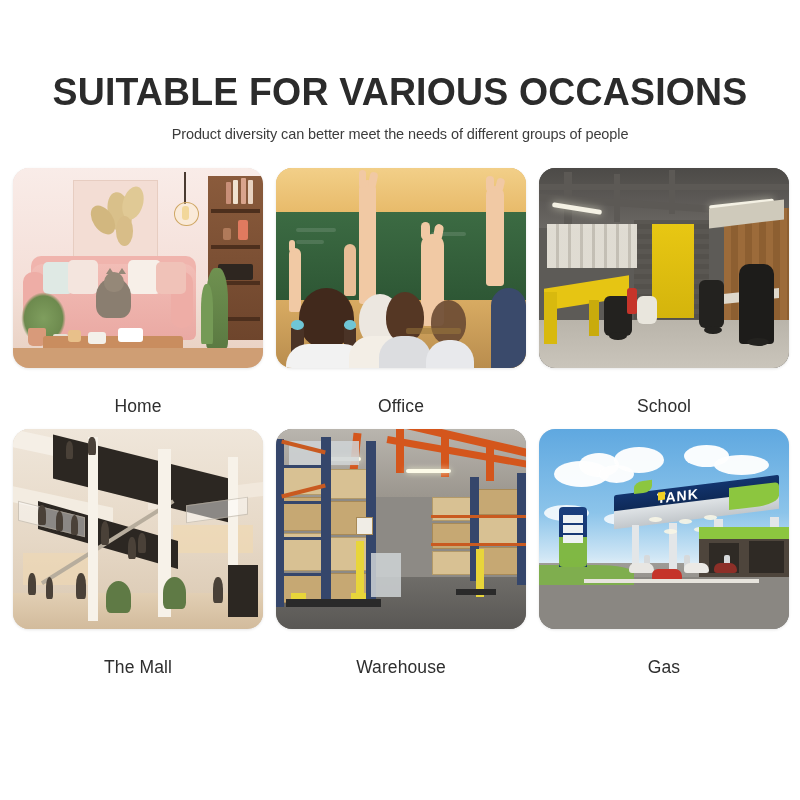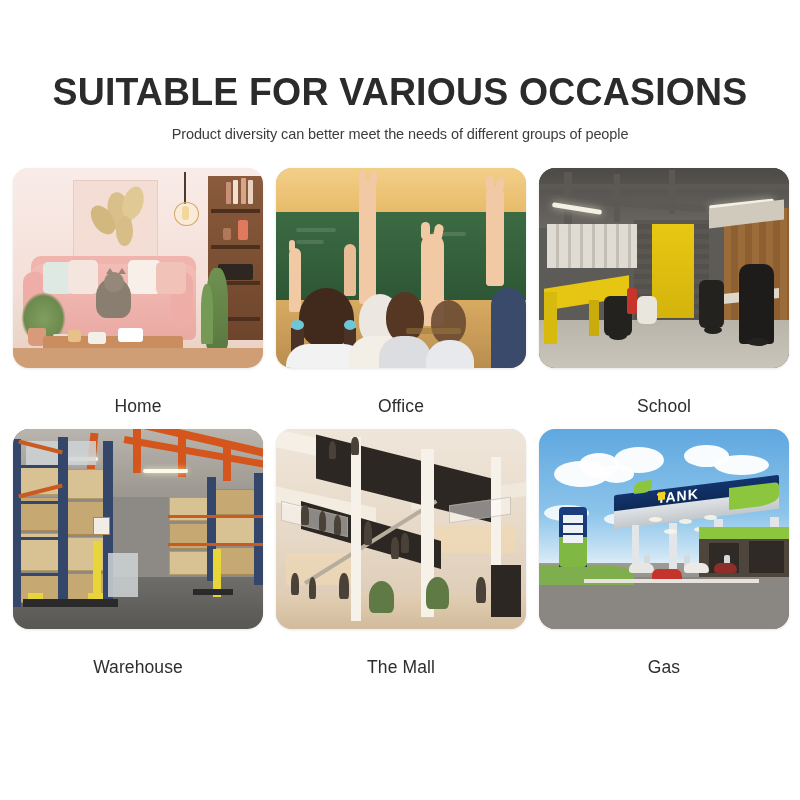--- a/index.html
+++ b/index.html
@@ -314,78 +314,20 @@
           <div class="chair" style="right:8%;top:85%;width:9%;height:4%;border-radius:50%"></div>
           <div class="fire"></div>
           <div class="chair" style="left:39%;top:64%;width:8%;height:14%;background:#e9e6dd"></div>
         </div>
       </div>
       <div class="caption">School</div>
     </div>
 
     <div class="cell">
       <div class="card">
-        <div class="scene wh">
-          <div class="roof"></div>
-          <div class="truss" style="left:42%;top:2%;width:62%;height:4%;transform:rotate(13deg)"></div>
-          <div class="truss" style="left:44%;top:10%;width:60%;height:3.5%;transform:rotate(10deg)"></div>
-          <div class="truss" style="left:48%;top:0;width:3%;height:22%"></div>
-          <div class="truss" style="left:66%;top:4%;width:3%;height:20%"></div>
-          <div class="truss" style="left:84%;top:8%;width:3%;height:18%"></div>
-          <div class="truss" style="left:30%;top:2%;width:3%;height:24%;transform:rotate(6deg)"></div>
-          <div class="lite" style="left:52%;top:20%;width:18%;height:2%"></div>
-          <div class="lite" style="left:20%;top:14%;width:14%;height:2%"></div>
-          <div class="floor"></div>
-
-          <div class="boxL" style="left:0;top:18%;width:18%;height:14%"></div>
-          <div class="box" style="left:0;top:34%;width:18%;height:16%"></div>
-          <div class="boxL" style="left:0;top:52%;width:18%;height:18%"></div>
-          <div class="box" style="left:0;top:72%;width:18%;height:14%"></div>
-          <div class="boxL" style="left:20%;top:20%;width:16%;height:14%"></div>
-          <div class="box" style="left:20%;top:36%;width:16%;height:16%"></div>
-          <div class="boxL" style="left:20%;top:54%;width:16%;height:16%"></div>
-          <div class="box" style="left:20%;top:72%;width:16%;height:14%"></div>
-          <div class="wrap" style="left:5%;top:6%;width:28%;height:12%"></div>
-
-          <div class="rack" style="left:18%;top:4%;width:4%;height:84%"></div>
-          <div class="rack" style="left:36%;top:6%;width:4%;height:82%"></div>
-          <div class="rack" style="left:0;top:5%;width:3%;height:84%"></div>
-          <div class="rackO" style="left:2%;top:8%;width:18%;height:2%;transform:rotate(14deg)"></div>
-          <div class="rackO" style="left:2%;top:30%;width:18%;height:2%;transform:rotate(-14deg)"></div>
-          <div class="rack" style="left:0;top:18%;width:20%;height:1.6%"></div>
-          <div class="rack" style="left:0;top:36%;width:20%;height:1.6%"></div>
-          <div class="rack" style="left:0;top:54%;width:20%;height:1.6%"></div>
-          <div class="rack" style="left:0;top:72%;width:20%;height:1.6%"></div>
-
-          <div class="box" style="right:0;top:30%;width:20%;height:12%"></div>
-          <div class="boxL" style="right:0;top:44%;width:20%;height:13%"></div>
-          <div class="box" style="right:0;top:59%;width:20%;height:13%"></div>
-          <div class="boxL" style="right:21%;top:34%;width:16%;height:11%"></div>
-          <div class="box" style="right:21%;top:47%;width:16%;height:12%"></div>
-          <div class="boxL" style="right:21%;top:61%;width:16%;height:11%"></div>
-          <div class="rack" style="right:19%;top:24%;width:3.5%;height:52%"></div>
-          <div class="rack" style="right:0;top:22%;width:3.5%;height:56%"></div>
-          <div class="rackO" style="right:0;top:43%;width:38%;height:1.6%"></div>
-          <div class="rackO" style="right:0;top:57%;width:38%;height:1.6%"></div>
-
-          <div class="yellow" style="left:32%;top:56%;width:3%;height:30%"></div>
-          <div class="yellow" style="right:17%;top:60%;width:3%;height:24%"></div>
-          <div class="yellow" style="left:6%;top:82%;width:6%;height:4%"></div>
-          <div class="yellow" style="left:30%;top:82%;width:6%;height:4%"></div>
-          <div class="pallet" style="left:4%;top:85%;width:38%;height:4%"></div>
-          <div class="pallet" style="right:12%;top:80%;width:16%;height:3%"></div>
-          <div class="wrap" style="left:38%;top:62%;width:12%;height:22%"></div>
-          <div class="box" style="left:32%;top:44%;width:6%;height:8%;background:#f0ede6"></div>
-        </div>
-      </div>
-      <div class="caption">Warehouse</div>
-    </div>
-
-    <div class="cell">
-      <div class="card">
         <div class="scene mall">
           <div class="bg"></div>
           <div class="slabA"></div>
           <div class="slabB"></div>
           <div class="slabC"></div>
           <div class="floorB"></div>
           <div class="shopL" style="right:4%;top:48%;width:32%;height:14%;opacity:.7"></div>
           <div class="shopL" style="left:4%;top:62%;width:26%;height:16%;opacity:.6"></div>
           <div class="dark" style="left:16%;top:14%;width:72%;height:22%;transform:skewY(14deg)"></div>
           <div class="dark" style="left:10%;top:46%;width:56%;height:14%;transform:skewY(16deg)"></div>
@@ -406,20 +348,78 @@
           <div class="ppl" style="left:13%;top:74%;width:3%;height:11%"></div>
           <div class="ppl" style="left:25%;top:72%;width:4%;height:13%"></div>
           <div class="ppl" style="left:50%;top:52%;width:3%;height:10%"></div>
           <div class="ppl" style="right:16%;top:74%;width:4%;height:13%"></div>
           <div class="plant" style="left:37%;top:76%;width:10%;height:16%"></div>
           <div class="plant" style="left:60%;top:74%;width:9%;height:16%"></div>
           <div class="dark" style="right:2%;top:68%;width:12%;height:26%"></div>
         </div>
       </div>
       <div class="caption">The Mall</div>
+    </div>
+
+    <div class="cell">
+      <div class="card">
+        <div class="scene wh">
+          <div class="roof"></div>
+          <div class="truss" style="left:42%;top:2%;width:62%;height:4%;transform:rotate(13deg)"></div>
+          <div class="truss" style="left:44%;top:10%;width:60%;height:3.5%;transform:rotate(10deg)"></div>
+          <div class="truss" style="left:48%;top:0;width:3%;height:22%"></div>
+          <div class="truss" style="left:66%;top:4%;width:3%;height:20%"></div>
+          <div class="truss" style="left:84%;top:8%;width:3%;height:18%"></div>
+          <div class="truss" style="left:30%;top:2%;width:3%;height:24%;transform:rotate(6deg)"></div>
+          <div class="lite" style="left:52%;top:20%;width:18%;height:2%"></div>
+          <div class="lite" style="left:20%;top:14%;width:14%;height:2%"></div>
+          <div class="floor"></div>
+
+          <div class="boxL" style="left:0;top:18%;width:18%;height:14%"></div>
+          <div class="box" style="left:0;top:34%;width:18%;height:16%"></div>
+          <div class="boxL" style="left:0;top:52%;width:18%;height:18%"></div>
+          <div class="box" style="left:0;top:72%;width:18%;height:14%"></div>
+          <div class="boxL" style="left:20%;top:20%;width:16%;height:14%"></div>
+          <div class="box" style="left:20%;top:36%;width:16%;height:16%"></div>
+          <div class="boxL" style="left:20%;top:54%;width:16%;height:16%"></div>
+          <div class="box" style="left:20%;top:72%;width:16%;height:14%"></div>
+          <div class="wrap" style="left:5%;top:6%;width:28%;height:12%"></div>
+
+          <div class="rack" style="left:18%;top:4%;width:4%;height:84%"></div>
+          <div class="rack" style="left:36%;top:6%;width:4%;height:82%"></div>
+          <div class="rack" style="left:0;top:5%;width:3%;height:84%"></div>
+          <div class="rackO" style="left:2%;top:8%;width:18%;height:2%;transform:rotate(14deg)"></div>
+          <div class="rackO" style="left:2%;top:30%;width:18%;height:2%;transform:rotate(-14deg)"></div>
+          <div class="rack" style="left:0;top:18%;width:20%;height:1.6%"></div>
+          <div class="rack" style="left:0;top:36%;width:20%;height:1.6%"></div>
+          <div class="rack" style="left:0;top:54%;width:20%;height:1.6%"></div>
+          <div class="rack" style="left:0;top:72%;width:20%;height:1.6%"></div>
+
+          <div class="box" style="right:0;top:30%;width:20%;height:12%"></div>
+          <div class="boxL" style="right:0;top:44%;width:20%;height:13%"></div>
+          <div class="box" style="right:0;top:59%;width:20%;height:13%"></div>
+          <div class="boxL" style="right:21%;top:34%;width:16%;height:11%"></div>
+          <div class="box" style="right:21%;top:47%;width:16%;height:12%"></div>
+          <div class="boxL" style="right:21%;top:61%;width:16%;height:11%"></div>
+          <div class="rack" style="right:19%;top:24%;width:3.5%;height:52%"></div>
+          <div class="rack" style="right:0;top:22%;width:3.5%;height:56%"></div>
+          <div class="rackO" style="right:0;top:43%;width:38%;height:1.6%"></div>
+          <div class="rackO" style="right:0;top:57%;width:38%;height:1.6%"></div>
+
+          <div class="yellow" style="left:32%;top:56%;width:3%;height:30%"></div>
+          <div class="yellow" style="right:17%;top:60%;width:3%;height:24%"></div>
+          <div class="yellow" style="left:6%;top:82%;width:6%;height:4%"></div>
+          <div class="yellow" style="left:30%;top:82%;width:6%;height:4%"></div>
+          <div class="pallet" style="left:4%;top:85%;width:38%;height:4%"></div>
+          <div class="pallet" style="right:12%;top:80%;width:16%;height:3%"></div>
+          <div class="wrap" style="left:38%;top:62%;width:12%;height:22%"></div>
+          <div class="box" style="left:32%;top:44%;width:6%;height:8%;background:#f0ede6"></div>
+        </div>
+      </div>
+      <div class="caption">Warehouse</div>
     </div>
 
     <div class="cell">
       <div class="card">
         <div class="scene gas">
           <div class="cloud" style="left:6%;top:16%;width:22%;height:13%"></div>
           <div class="cloud" style="left:16%;top:12%;width:16%;height:12%"></div>
           <div class="cloud" style="left:24%;top:18%;width:14%;height:9%"></div>
           <div class="cloud" style="left:30%;top:9%;width:20%;height:13%"></div>
           <div class="cloud" style="left:58%;top:8%;width:18%;height:11%"></div>

